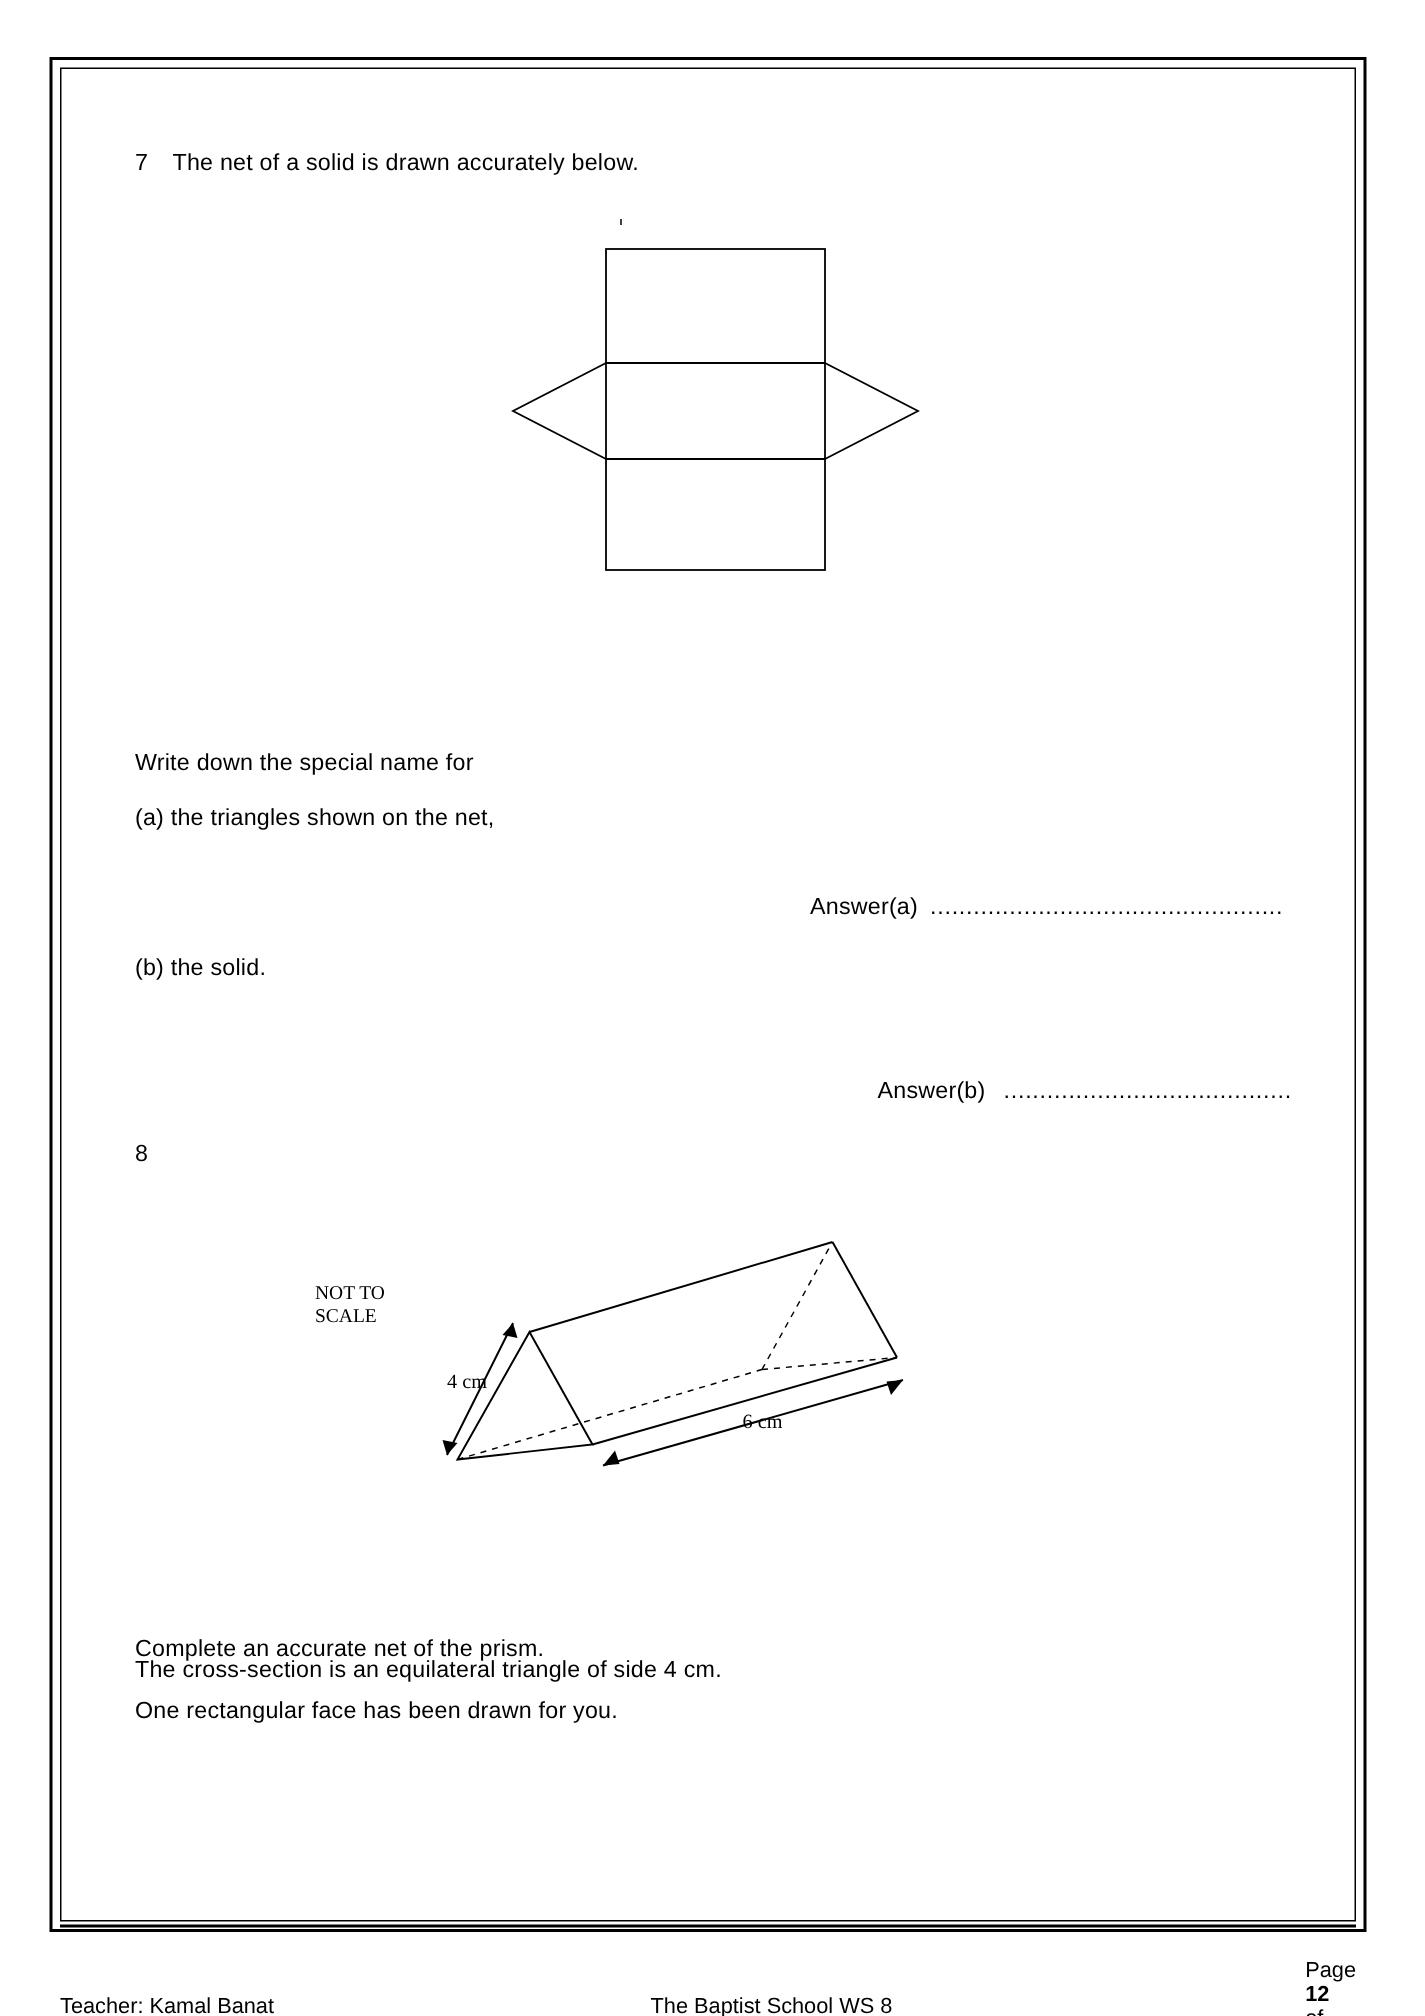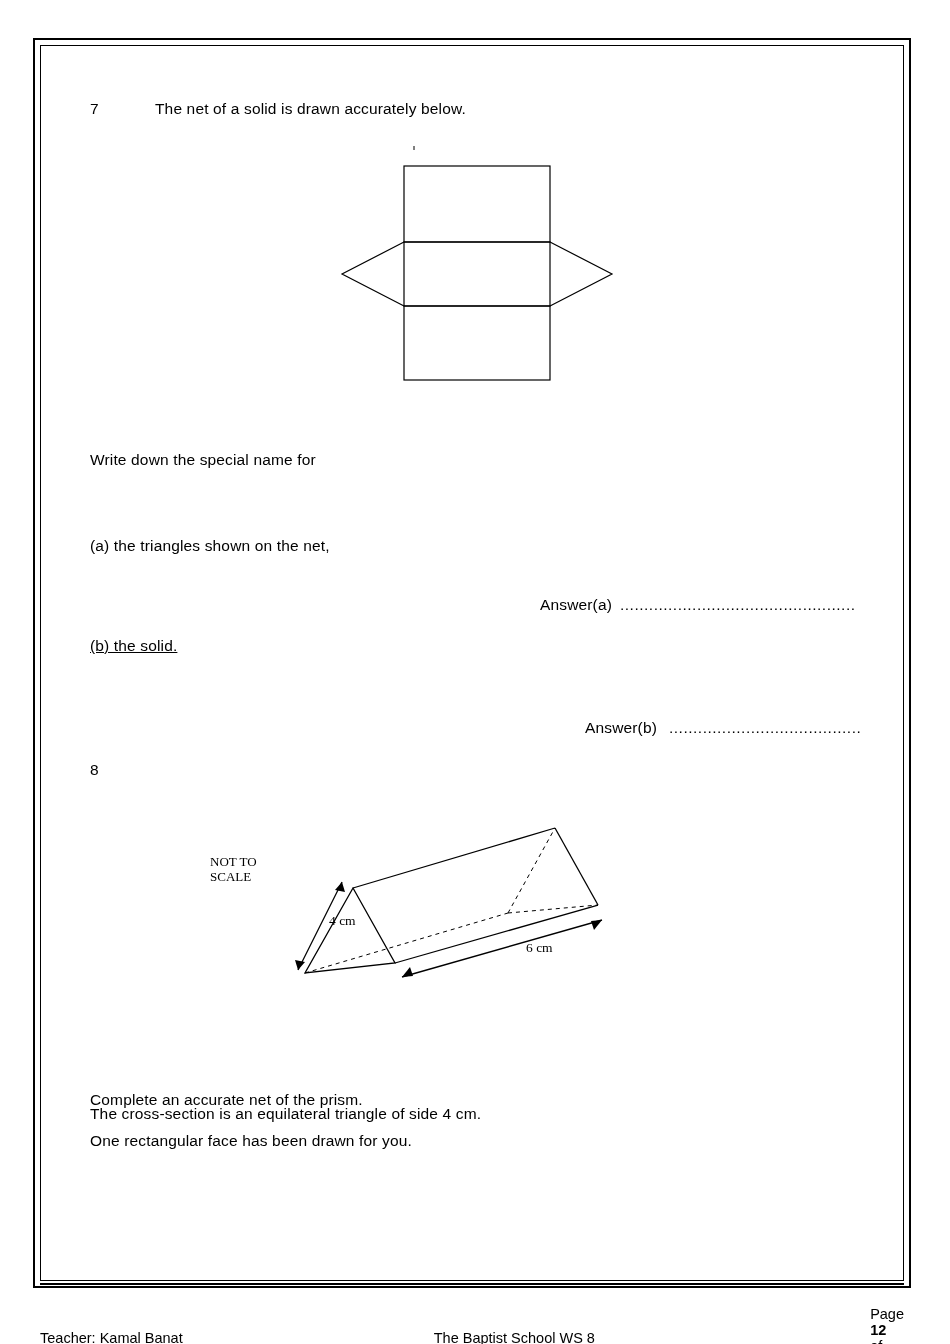--- a/index.html
+++ b/index.html
@@ -74,58 +74,57 @@
     font-family: "Liberation Serif", serif;
     font-size: 13px;
     line-height: 1.15;
     white-space: pre;
   }
   .dimlabel {
     position: absolute;
     font-family: "Liberation Serif", serif;
     font-size: 13.5px;
     white-space: pre;
-    margin-left: 31px;
   }
 </style>
 </head>
 <body>
 
 <div class="page">
 
   <div class="border-outer"></div>
   <div class="border-inner"></div>
 
   <div class="q-line" style="left:90px; top:99px;">7</div>
-  <div class="q-line" style="left:115px; top:99px;margin-left:40px;">The net of a solid is drawn accurately below.</div>
+  <div class="q-line" style="left:115px; top:99px;">The net of a solid is drawn accurately below.</div>
 
   <div style="position:absolute; left:330px; top:140px;">
     <svg width="300" height="250" viewBox="0 0 300 250">
 
       <line x1="84" y1="6" x2="84" y2="10" stroke="#000" stroke-width="1"></line>
 
       <rect x="74" y="26" width="146" height="76" fill="none" stroke="#000" stroke-width="1.2"></rect>
 
       <rect x="74" y="102" width="146" height="64" fill="none" stroke="#000" stroke-width="1.2"></rect>
 
       <rect x="74" y="166" width="146" height="74" fill="none" stroke="#000" stroke-width="1.2"></rect>
 
       <polyline points="74,102 12,134 74,166" fill="none" stroke="#000" stroke-width="1.2"></polyline>
 
       <polyline points="220,102 282,134 220,166" fill="none" stroke="#000" stroke-width="1.2"></polyline>
     </svg>
   </div>
 
-  <div class="q-line" style="left:90px; top:450px;">Write down the special name for</div>
+  <div class="q-line" style="left:90px; top:499px;">Write down the special name for</div>
   <div class="q-line" style="left:90px; top:536px;">(a) the triangles shown on the net,</div>
 
   <div class="q-line" style="left:540px; top:595px;">Answer(a)</div>
   <div class="q-line dots" style="left:620px; top:595px;">.................................................</div>
 
-  <div class="q-line" style="left:90px; top:636px;text-decoration:underline;">(b) the solid.</div>
+  <div class="q-line" style="left:90px; top:636px;">(b) the solid.</div>
 
   <div class="q-line" style="left:585px; top:718px;">Answer(b)</div>
   <div class="q-line dots" style="left:669px; top:718px;">........................................</div>
 
   <div class="q-line" style="left:90px; top:760px;">8</div>
 
   <div class="notscale" style="left:210px; top:855px;">NOT TO
 SCALE</div>
 
   <div style="position:absolute; left:280px; top:810px;">

